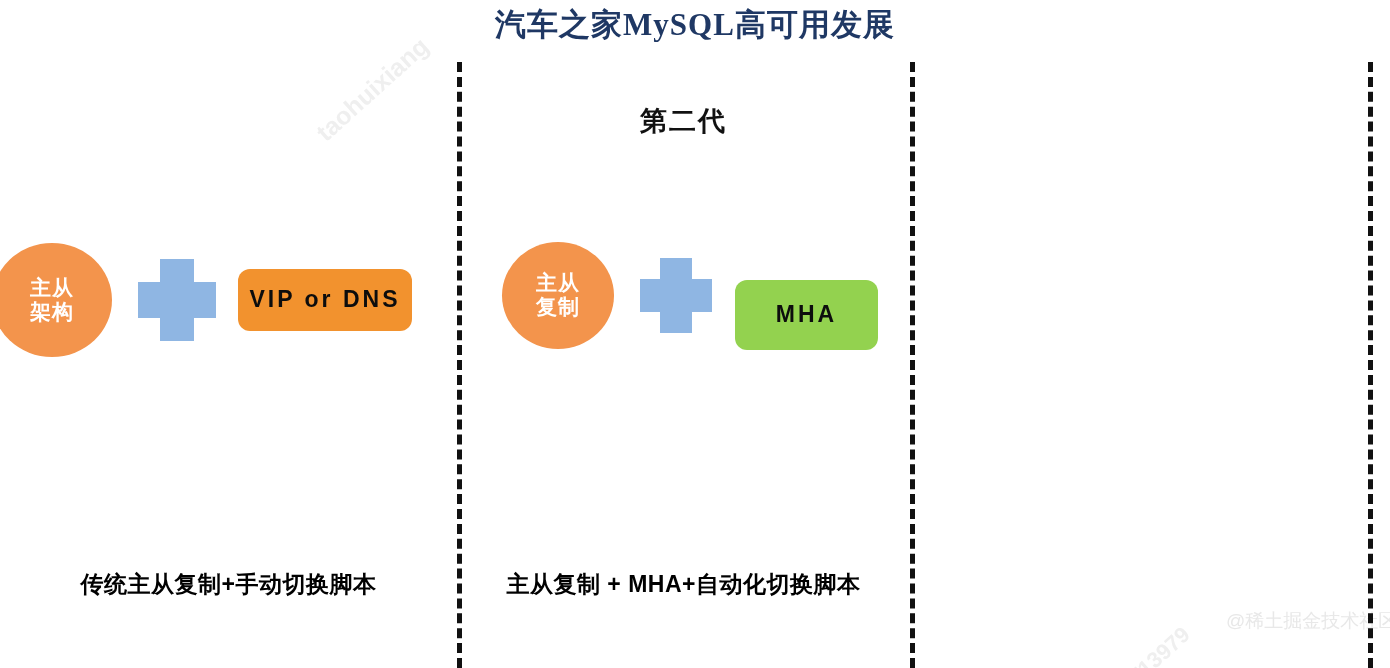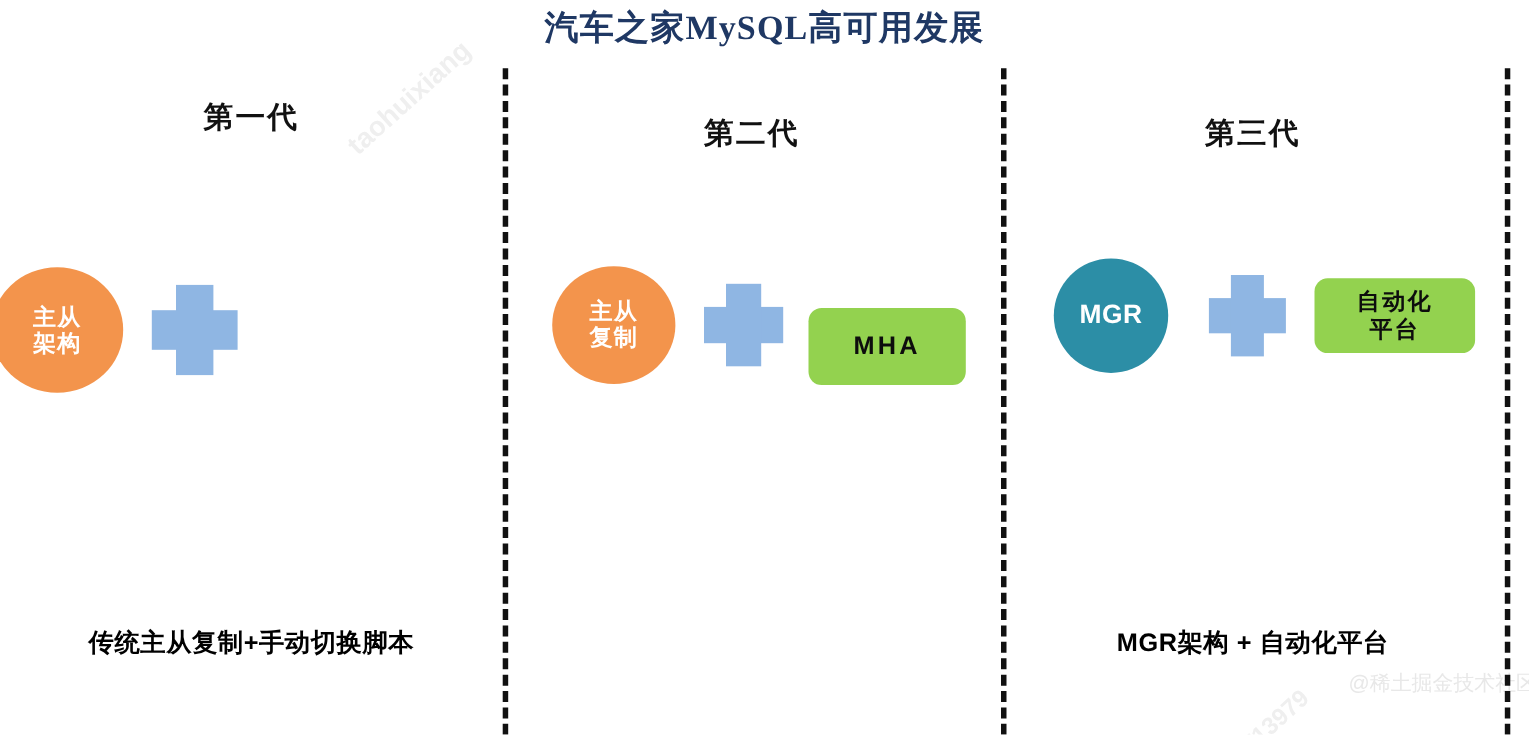--- a/index.html
+++ b/index.html
@@ -180,35 +180,37 @@
 
   <div class="wm-diag" style="left:330px; top:118px;">taohuixiang</div>
   <div class="wm-diag" style="left:1140px; top:665px; font-size:22px;">T13979</div>
   <div class="wm-corner" style="left:1213px; top:608px;margin-left:13px;">@稀土掘金技术社区</div>
 
   <div class="divider" style="left:457px;"></div>
   <div class="divider" style="left:910px;"></div>
   <div class="divider" style="left:1368px;"></div>
 
   <div class="gen-col" style="left:0px; width:457px;">
-    <div class="gen-heading" style="top:88px;">第一代</div>
 
     <div class="row" style="left:-8px; top:243px;">
       <div class="circle orange" style="width:120px; height:114px;">
         <div>
           <div class="cn">主从</div>
           <div class="cn">架构</div>
         </div>
       </div>
 
       <div class="plus" style="width:78px; height:82px; margin-left:26px;">
         <div class="bar h"></div>
         <div class="bar v"></div>
       </div>
 
+      <div class="pill orange" style="width:174px; height:62px; margin-left:22px;">
+        <span class="en">VIP or DNS</span>
+      </div>
     </div>
 
     <div class="bottom-caption" style="top:569px;">传统主从复制+手动切换脚本</div>
   </div>
 
   <div class="gen-col" style="left:457px; width:453px;">
     <div class="gen-heading" style="top:103px;">第二代</div>
 
     <div class="row" style="left:45px; top:240px;">
       <div class="circle orange" style="width:112px; height:107px;">
@@ -222,40 +224,17 @@
         <div class="bar h"></div>
         <div class="bar v"></div>
       </div>
 
       <div class="pill green" style="width:143px; height:70px; margin-left:23px;margin-top:40px;">
         <span class="en">MHA</span>
       </div>
     </div>
 
     <div class="mid-caption" style="top:383px;"></div>
+    <div class="bottom-caption" style="top:569px;">主从复制 + MHA+自动化切换脚本</div>
   </div>
 
-  <div class="gen-col" style="left:910px; width:458px;">
-    <div class="gen-heading" style="top:103px;">第三代</div>
-
-    <div class="row" style="left:48px; top:235px;">
-      <div class="circle teal" style="width:104px; height:104px;">
-        <span class="en">MGR</span>
-      </div>
-
-      <div class="plus" style="width:70px; height:74px; margin-left:37px;">
-        <div class="bar h"></div>
-        <div class="bar v"></div>
-      </div>
-
-      <div class="pill green" style="width:146px; height:68px; margin-left:26px;">
-        <div>
-          <div class="cn">自动化</div>
-          <div class="cn">平台</div>
-        </div>
-      </div>
-    </div>
-
-    <div class="mid-caption" style="top:383px;"></div>
-    <div class="bottom-caption" style="top:569px;">MGR架构 +  自动化平台</div>
-  </div>
 
 </div>
 
 </body></html>

